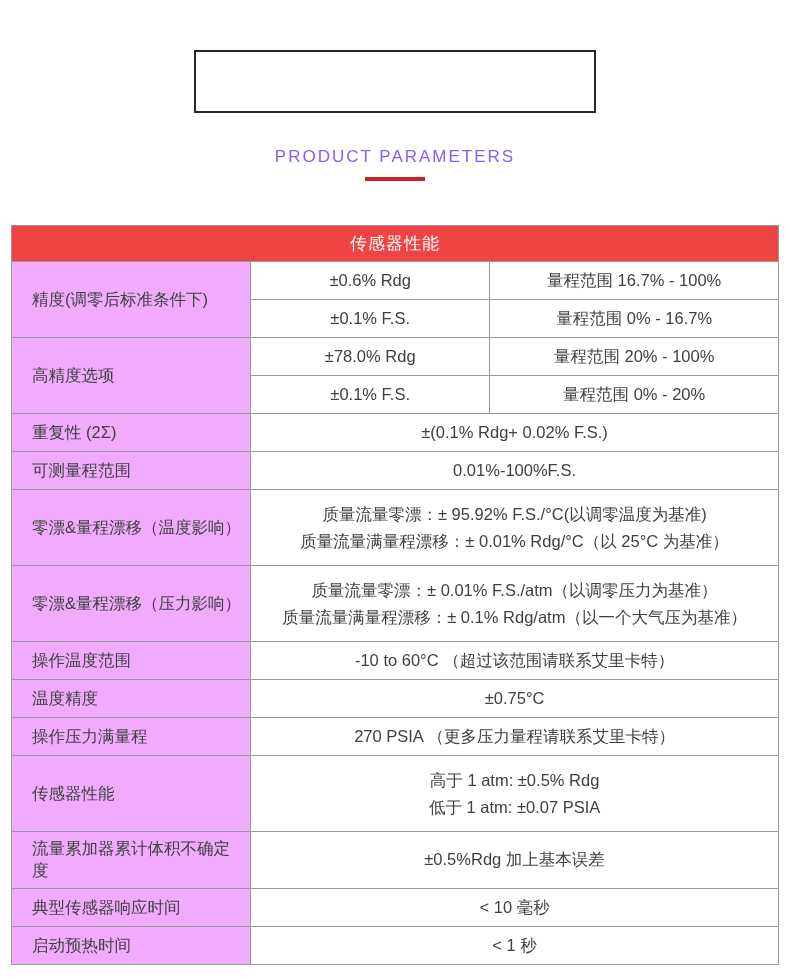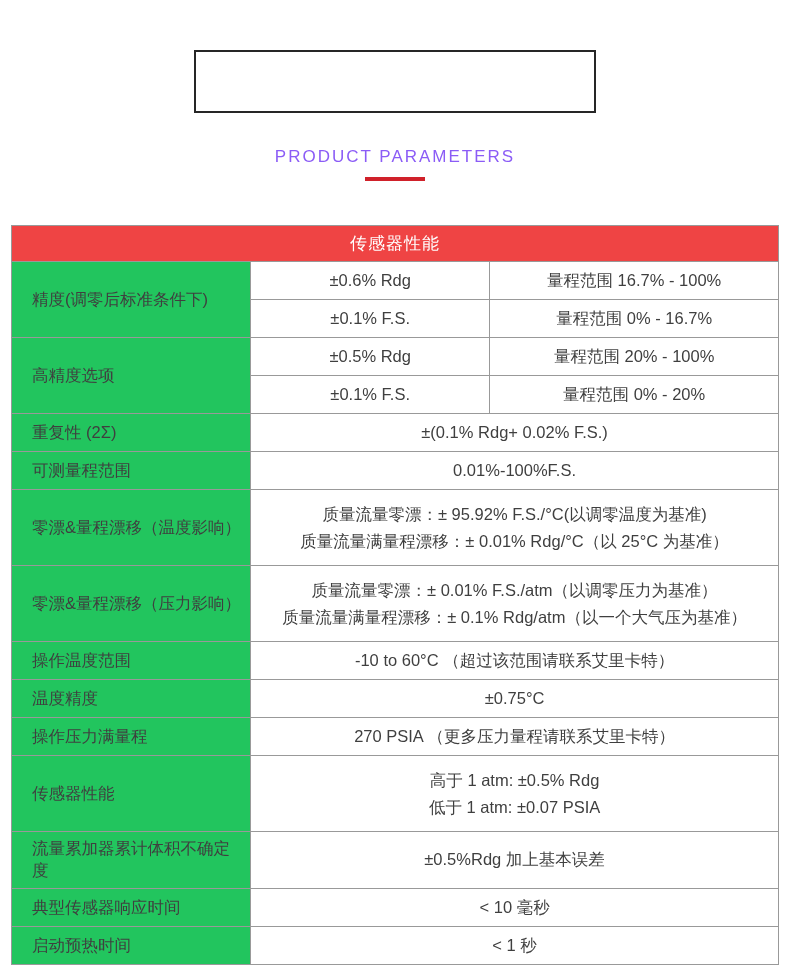--- a/index.html
+++ b/index.html
@@ -27,21 +27,21 @@
   table.spec {
     width:768px; margin:44px auto 0; border-collapse:collapse;
     font-size:16.5px; color:#3f3f3f;
   }
   table.spec th, table.spec td { border:1px solid #999999; }
   th.spec-header {
     background:#ef4444; color:#ffffff; height:36px;
     font-size:17px; font-weight:normal; text-align:center; letter-spacing:1px;
   }
   td.label {
-    background:#22c55e; width:222px; text-align:left; padding:6px 8px 6px 20px;margin-left:24px;
+    background:#f0abfc; width:222px; text-align:left; padding:6px 8px 6px 20px;margin-left:24px;
   }
   td.val   { text-align:center; padding:4px 4px; height:38px; }
   td.val-mid { width:222px; }
   td.val-range { width:268px; }
   td.val-two { height:76px; line-height:27px; }
   tr.std  td { height:38px; }
 </style>
 </head>
 <body>
 
@@ -62,21 +62,21 @@
       <td class="val val-mid">±0.6% Rdg</td>
       <td class="val val-range">量程范围 16.7% - 100%</td>
     </tr>
     <tr class="std">
       <td class="val val-mid">±0.1% F.S.</td>
       <td class="val val-range">量程范围 0% - 16.7%</td>
     </tr>
 
     <tr class="std">
       <td class="label" rowspan="2">高精度选项</td>
-      <td class="val val-mid">±0.5% Rdg</td>
+      <td class="val val-mid">±78.0% Rdg</td>
       <td class="val val-range">量程范围 20% - 100%</td>
     </tr>
     <tr class="std">
       <td class="val val-mid">±0.1% F.S.</td>
       <td class="val val-range">量程范围 0% - 20%</td>
     </tr>
 
     <tr class="std">
       <td class="label">重复性 (2Σ)</td>
       <td class="val" colspan="2">±(0.1% Rdg+ 0.02% F.S.)</td>

